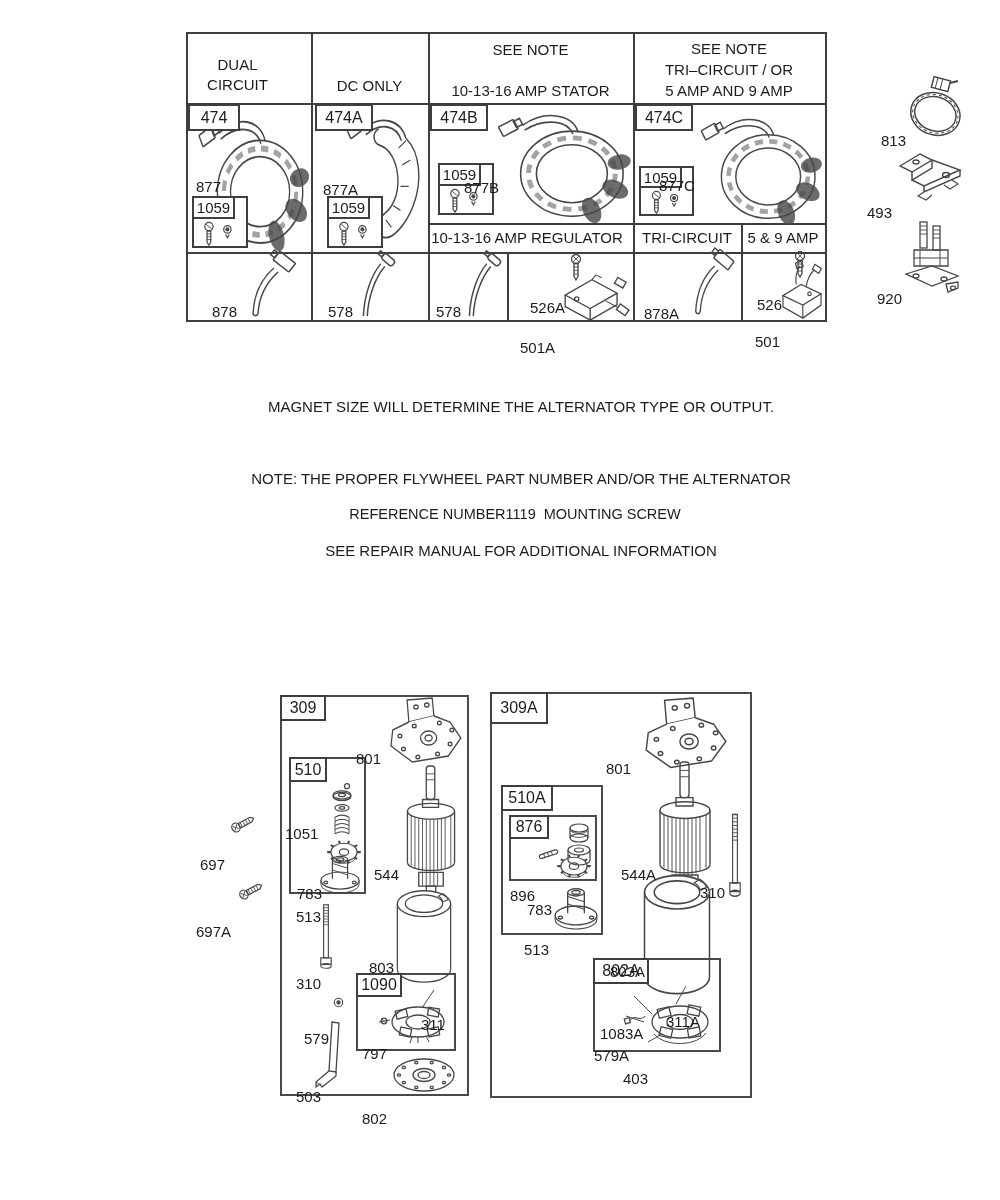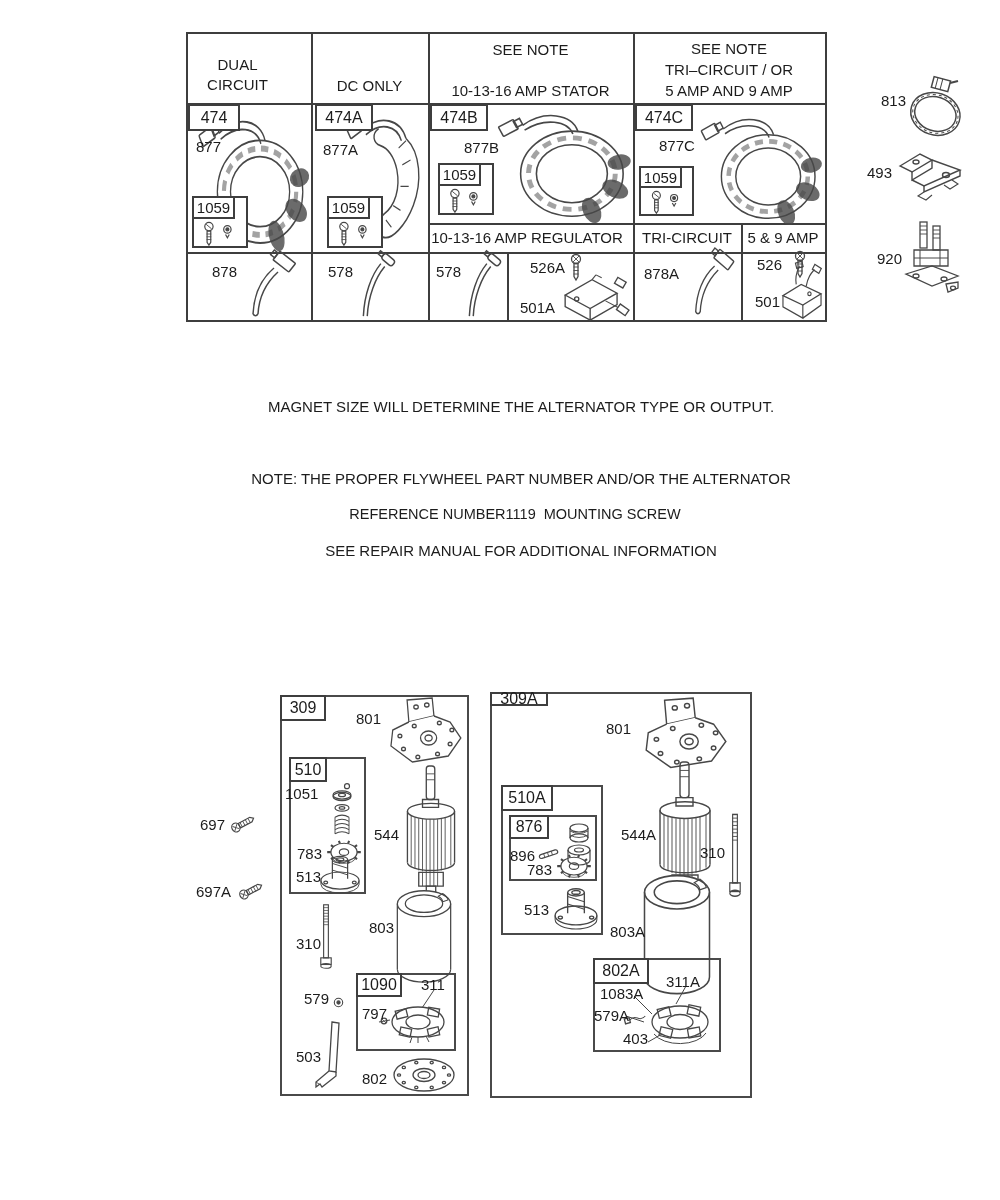--- a/index.html
+++ b/index.html
@@ -1,18 +1,18 @@
 <!DOCTYPE html>
 <html><head>
 <meta charset="utf-8">
 <style>
   html,body{margin:0;padding:0;background:#fff;}
   .page{position:relative;width:1000px;height:1200px;background:#fff;
         font-family:"Liberation Sans",sans-serif;color:#1c1c1c;overflow:hidden;}
-  .lbl{position:absolute;font-size:15px;line-height:1.1;white-space:pre;z-index:7;}
+  .lbl{position:absolute;font-size:15px;line-height:1.1;white-space:pre;z-index:7;margin-top:40px;}
   .tag{position:absolute;border:2px solid #3e3e3e;background:#fff;display:flex;
        align-items:center;justify-content:center;font-size:16px;z-index:6;box-sizing:border-box;}
   .kbox{position:absolute;border:2px solid #3e3e3e;background:#fff;z-index:4;box-sizing:border-box;}
   .obox{position:absolute;border:2px solid #4a4a4a;background:transparent;z-index:1;box-sizing:border-box;}
   .ln{position:absolute;background:#3e3e3e;z-index:3;}
   .d{position:absolute;overflow:visible;z-index:2;}
   .d5{z-index:5;}
   .ctr{position:absolute;text-align:center;z-index:7;}
   .tbl{position:absolute;left:186px;top:32px;width:641px;height:290px;
        border:2px solid #3e3e3e;box-sizing:border-box;z-index:1;}
@@ -491,21 +491,21 @@
   <svg class="d" style="left:310px;top:1020px;width:32px;height:72px" viewBox="0 0 32 72">
       <use href="#sym-strap"></use>
     </svg>
 
   <span class="lbl" style="left:362px;top:1071px">802</span>
   <svg class="d" style="left:392px;top:1057px;width:64px;height:36px" viewBox="0 0 64 36">
       <use href="#sym-disc"></use>
     </svg>
 
   <div class="obox" style="left:490px;top:692px;width:262px;height:406px"></div>
-  <div class="tag" style="left:490px;top:692px;width:58px;height:14px">309A</div>
+  <div class="tag" style="left:490px;top:692px;width:58px;height:32px">309A</div>
 
   <span class="lbl" style="left:606px;top:721px">801</span>
   <svg class="d" style="left:636px;top:696px;width:98px;height:78px" viewBox="0 0 96 72" preserveAspectRatio="none">
       <use href="#sym-mbracket"></use>
     </svg>
 
   <div class="obox" style="left:501px;top:785px;width:102px;height:150px"></div>
   <div class="tag" style="left:501px;top:785px;width:52px;height:26px">510A</div>
   <div class="obox" style="left:509px;top:815px;width:88px;height:66px"></div>
   <div class="tag" style="left:509px;top:815px;width:40px;height:24px">876</div>

